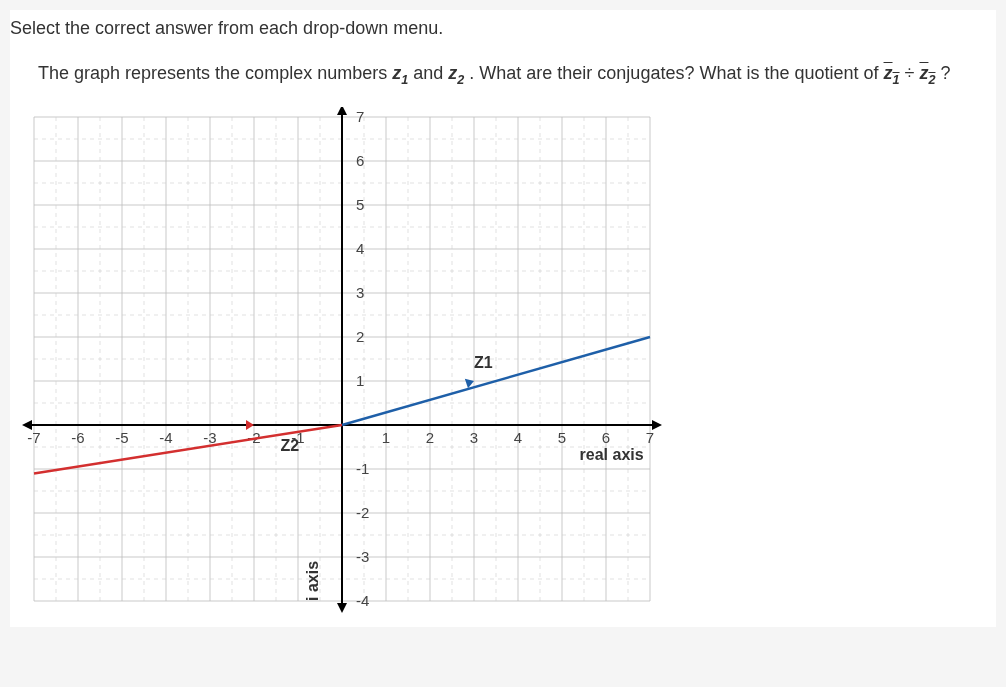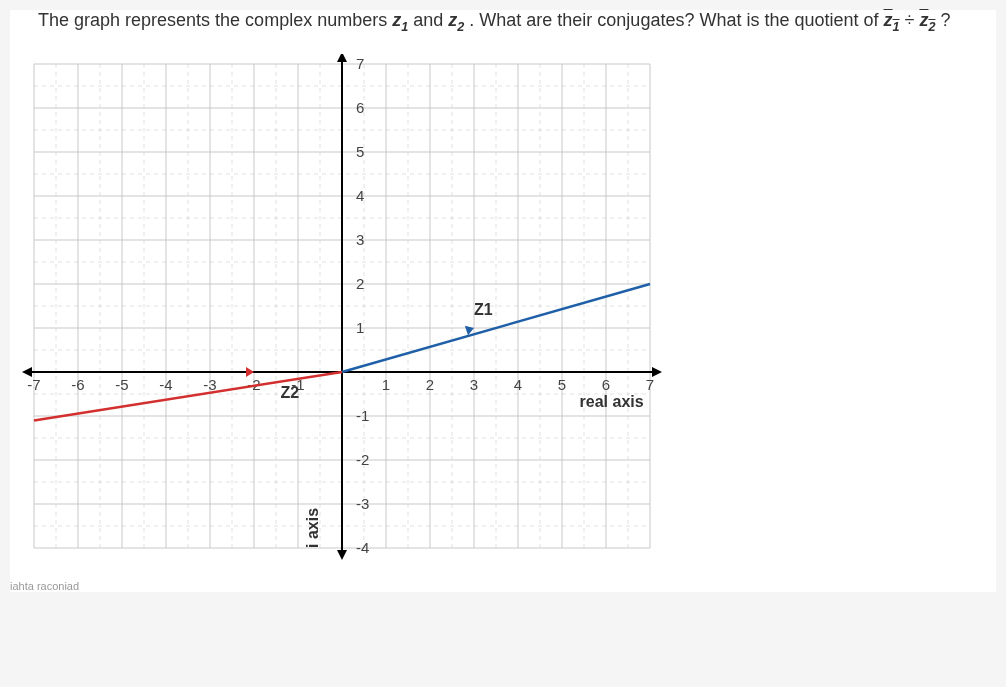--- a/index.html
+++ b/index.html
@@ -37,20 +37,21 @@
     .footer-text {
       font-size: 11px;
       color: #999;
       padding-top: 6px;
     }
   </style>
 </head>
 <body>
 
 <div class="question-container">
+  <div class="instruction">Select the correct answer from each drop-down menu.</div>
 
   <div class="problem-text">
     <span>The graph represents the complex numbers </span>
     <span class="math-var"><span>z</span><sub>1</sub></span>
     <span> and </span>
     <span class="math-var"><span>z</span><sub>2</sub></span>
     <span>. What are their conjugates? What is the quotient of </span>
     <span class="conjugate"><span>z</span><sub>1</sub></span>
     <span> ÷ </span>
     <span class="conjugate"><span>z</span><sub>2</sub></span>
@@ -146,14 +147,13 @@
         <polygon points="464,274 456,269 456,279" fill="#1e5fa8" transform="rotate(-18.43494882292201 464 274)"></polygon>
         <line x1="332" y1="318" x2="24" y2="366.4" stroke="#d32f2f" stroke-width="2.5"></line>
         <polygon points="244,318 252,313 252,323" fill="#d32f2f" transform="rotate(-180 244 318)"></polygon>
         <text x="464" y="260.8" font-size="16" fill="#333" font-family="Arial" font-weight="bold">Z1</text>
         <text x="270.4" y="344.4" font-size="16" fill="#333" font-family="Arial" font-weight="bold">Z2</text>
         <text x="569.6" y="353.2" font-size="16" fill="#333" font-family="Arial" font-weight="bold">real axis</text>
         <text x="307.8" y="494" font-size="16" fill="#333" font-family="Arial" font-weight="bold" transform="rotate(-90 307.8 494)">i axis</text>
       </svg>
   </div>
 
-  <div class="footer-text">iahta raconiad</div>
 </div>
 
 </body></html>

